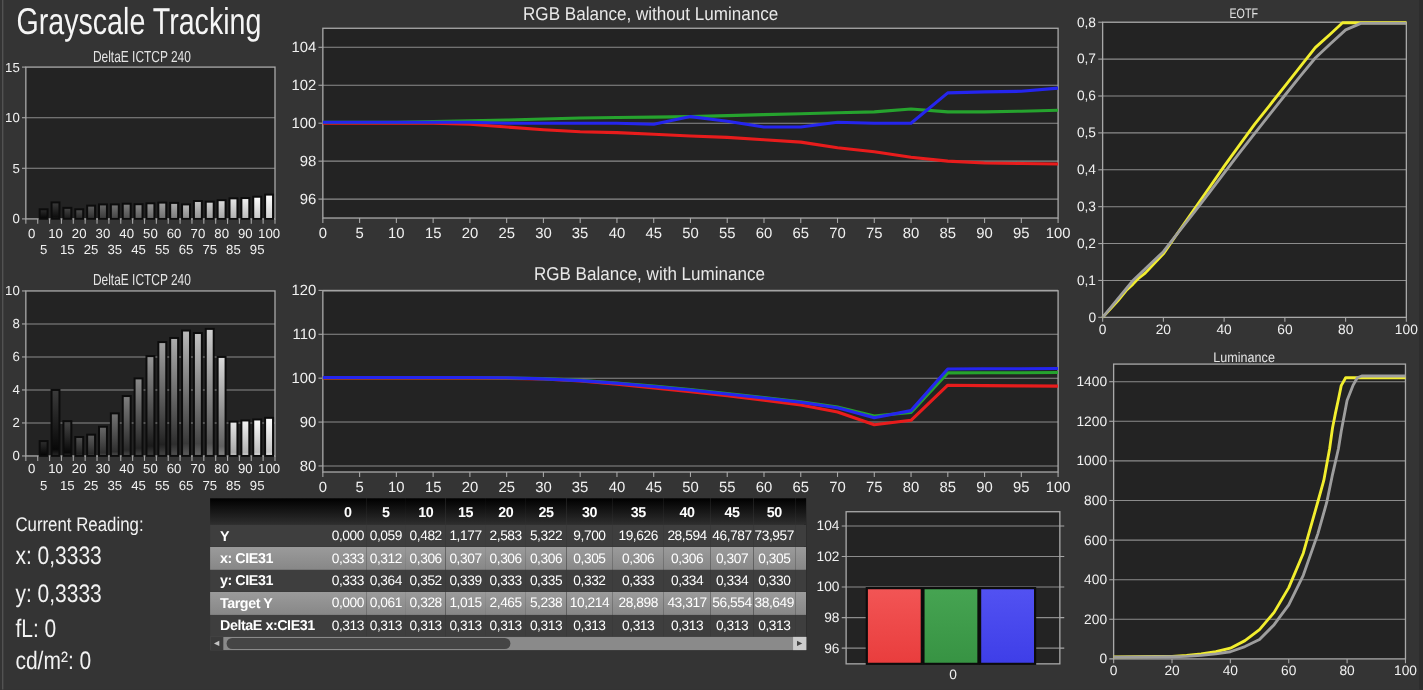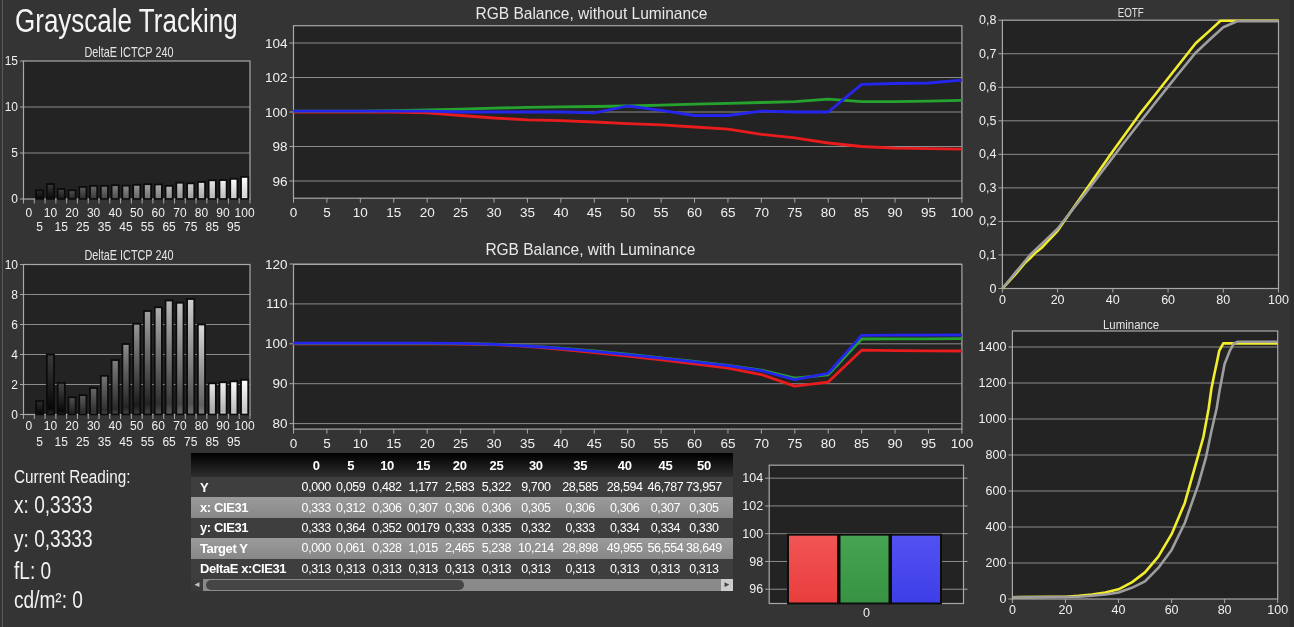--- a/index.html
+++ b/index.html
@@ -680,21 +680,21 @@
         </tr>
 <tr class="dark">
           <td class="lbl">Y</td>
           <td>0,000</td>
           <td>0,059</td>
           <td>0,482</td>
           <td>1,177</td>
           <td>2,583</td>
           <td>5,322</td>
           <td>9,700</td>
-          <td>28,585</td>
+          <td>19,626</td>
           <td>28,594</td>
           <td>46,787</td>
           <td>73,957</td>
           <td></td>
         </tr>
 <tr class="light">
           <td class="lbl">x: CIE31</td>
           <td>0,333</td>
           <td>0,312</td>
           <td>0,306</td>
@@ -706,41 +706,41 @@
           <td>0,306</td>
           <td>0,307</td>
           <td>0,305</td>
           <td></td>
         </tr>
 <tr class="dark">
           <td class="lbl">y: CIE31</td>
           <td>0,333</td>
           <td>0,364</td>
           <td>0,352</td>
-          <td>00179</td>
+          <td>0,339</td>
           <td>0,333</td>
           <td>0,335</td>
           <td>0,332</td>
           <td>0,333</td>
           <td>0,334</td>
           <td>0,334</td>
           <td>0,330</td>
           <td></td>
         </tr>
 <tr class="light">
           <td class="lbl">Target Y</td>
           <td>0,000</td>
           <td>0,061</td>
           <td>0,328</td>
           <td>1,015</td>
           <td>2,465</td>
           <td>5,238</td>
           <td>10,214</td>
           <td>28,898</td>
-          <td>49,955</td>
+          <td>43,317</td>
           <td>56,554</td>
           <td>38,649</td>
           <td></td>
         </tr>
 <tr class="dark">
           <td class="lbl">DeltaE x:CIE31</td>
           <td>0,313</td>
           <td>0,313</td>
           <td>0,313</td>
           <td>0,313</td>

